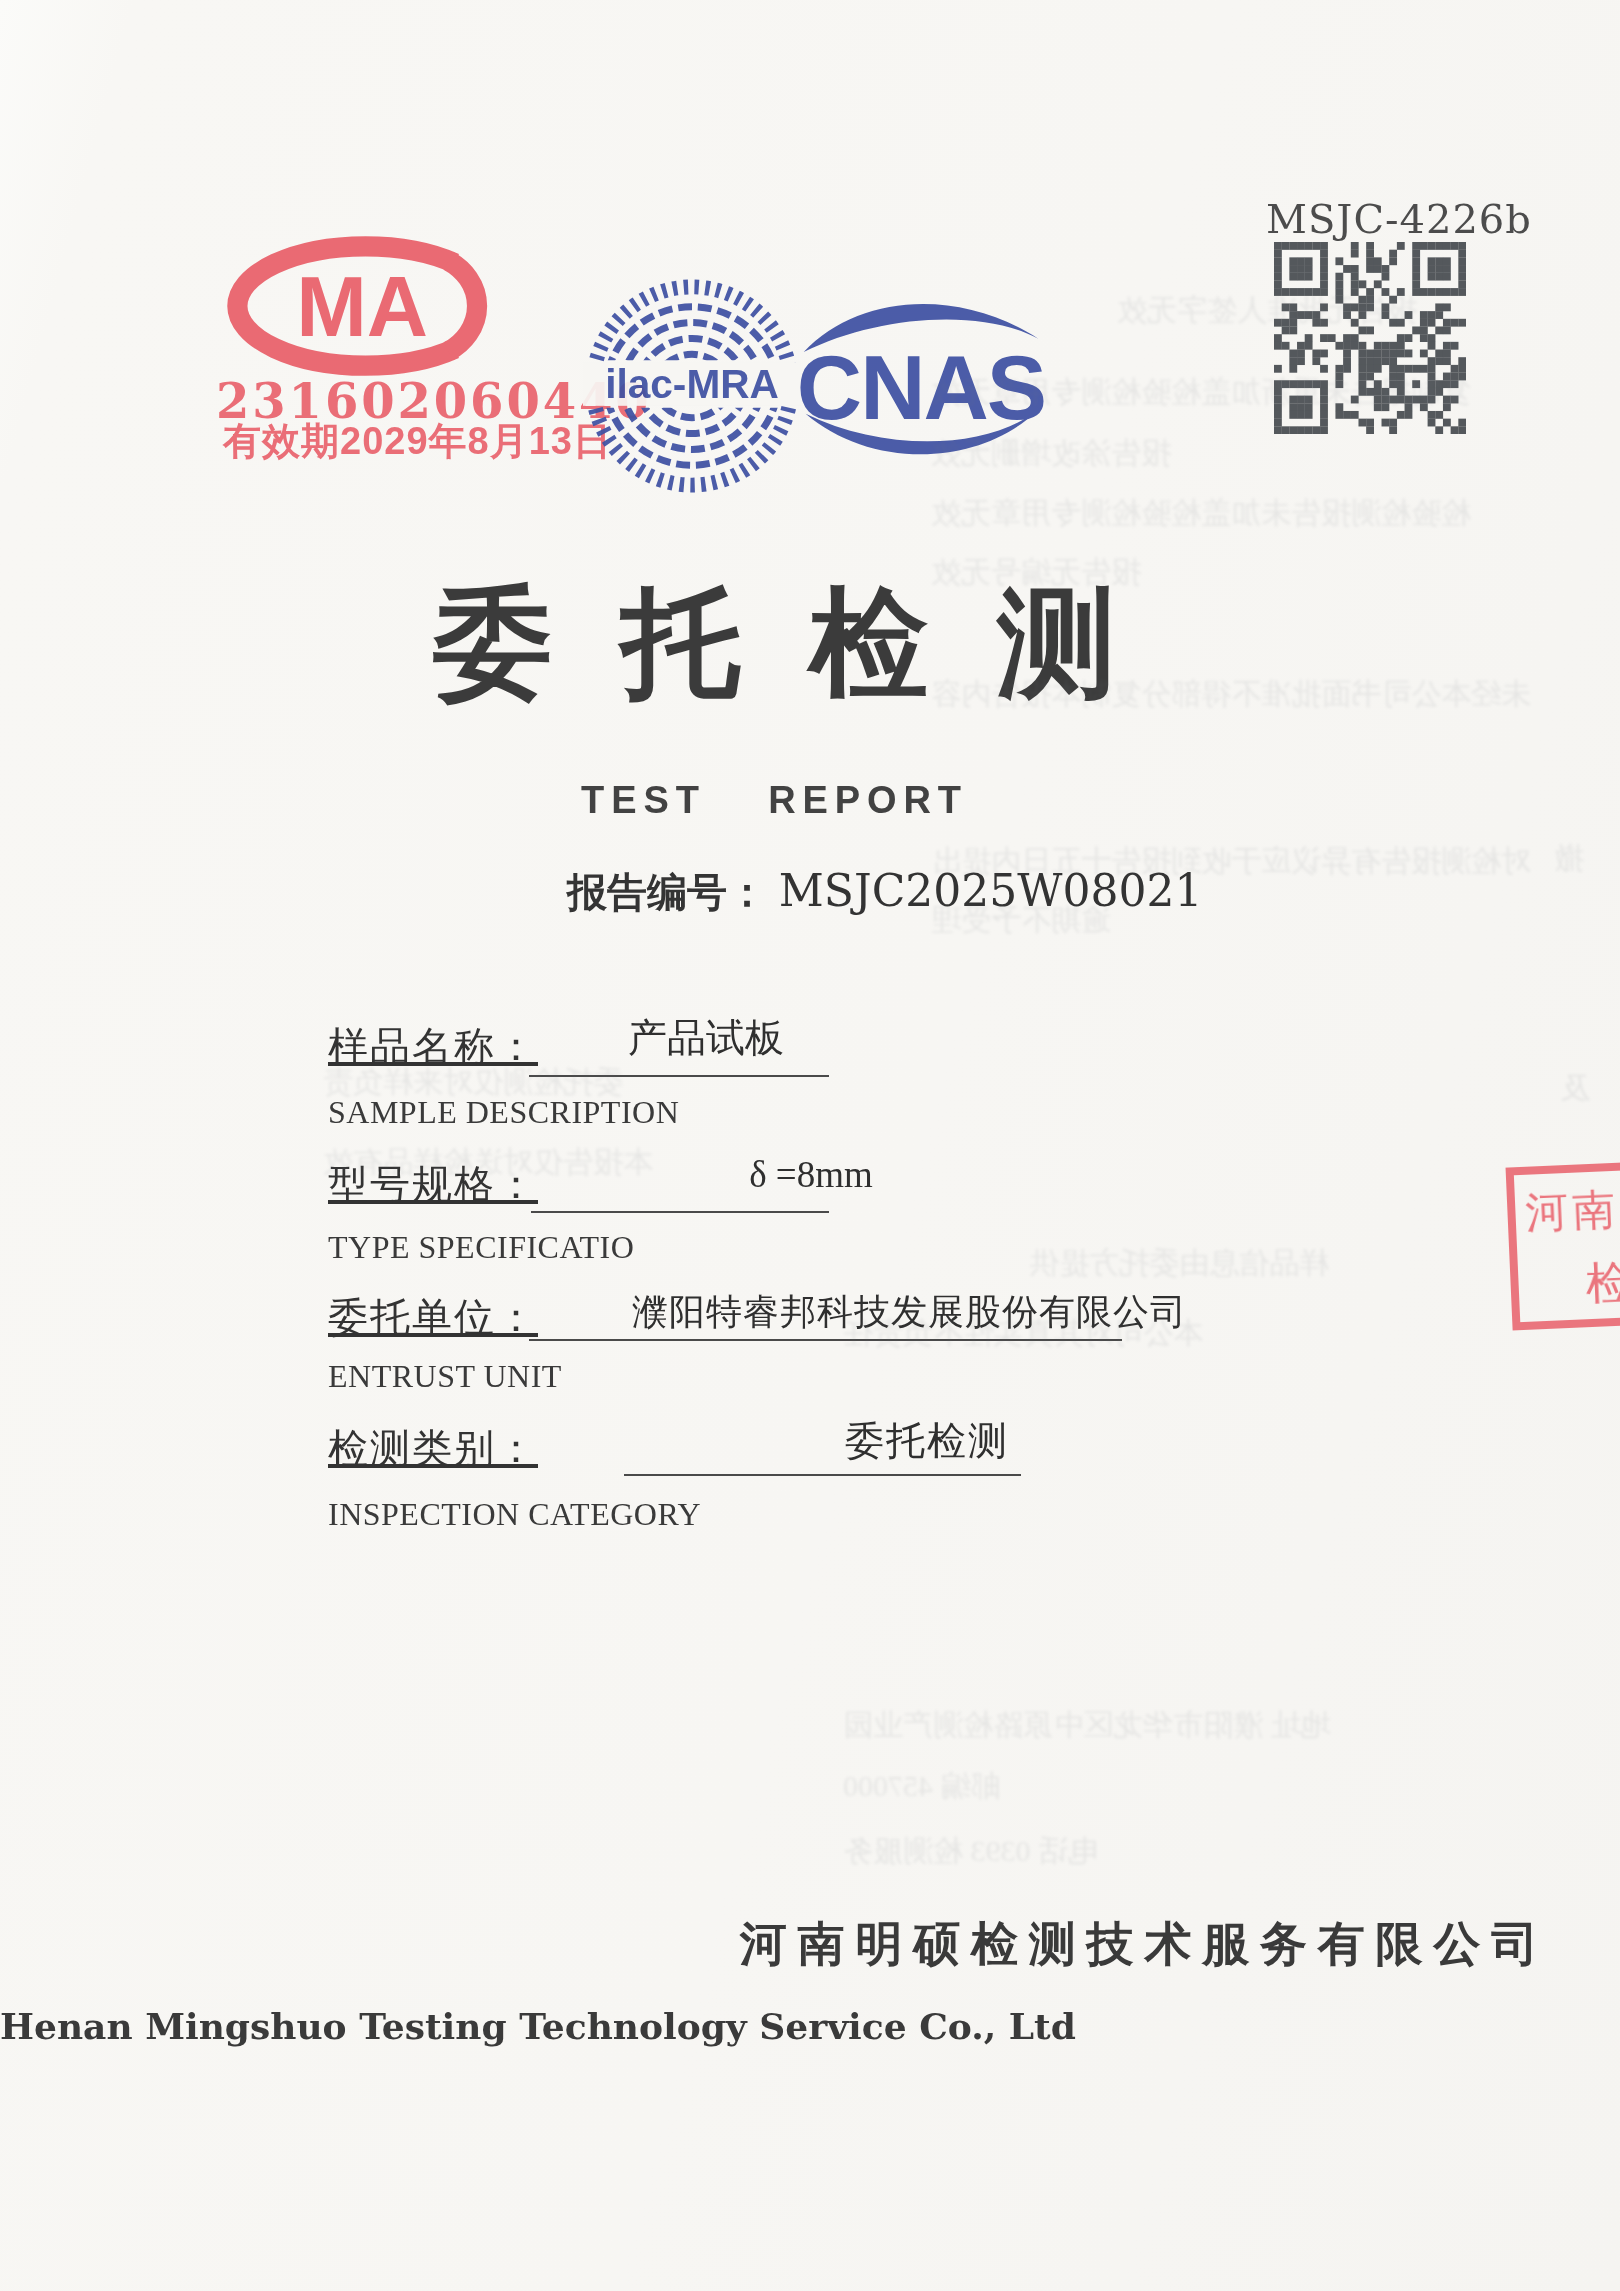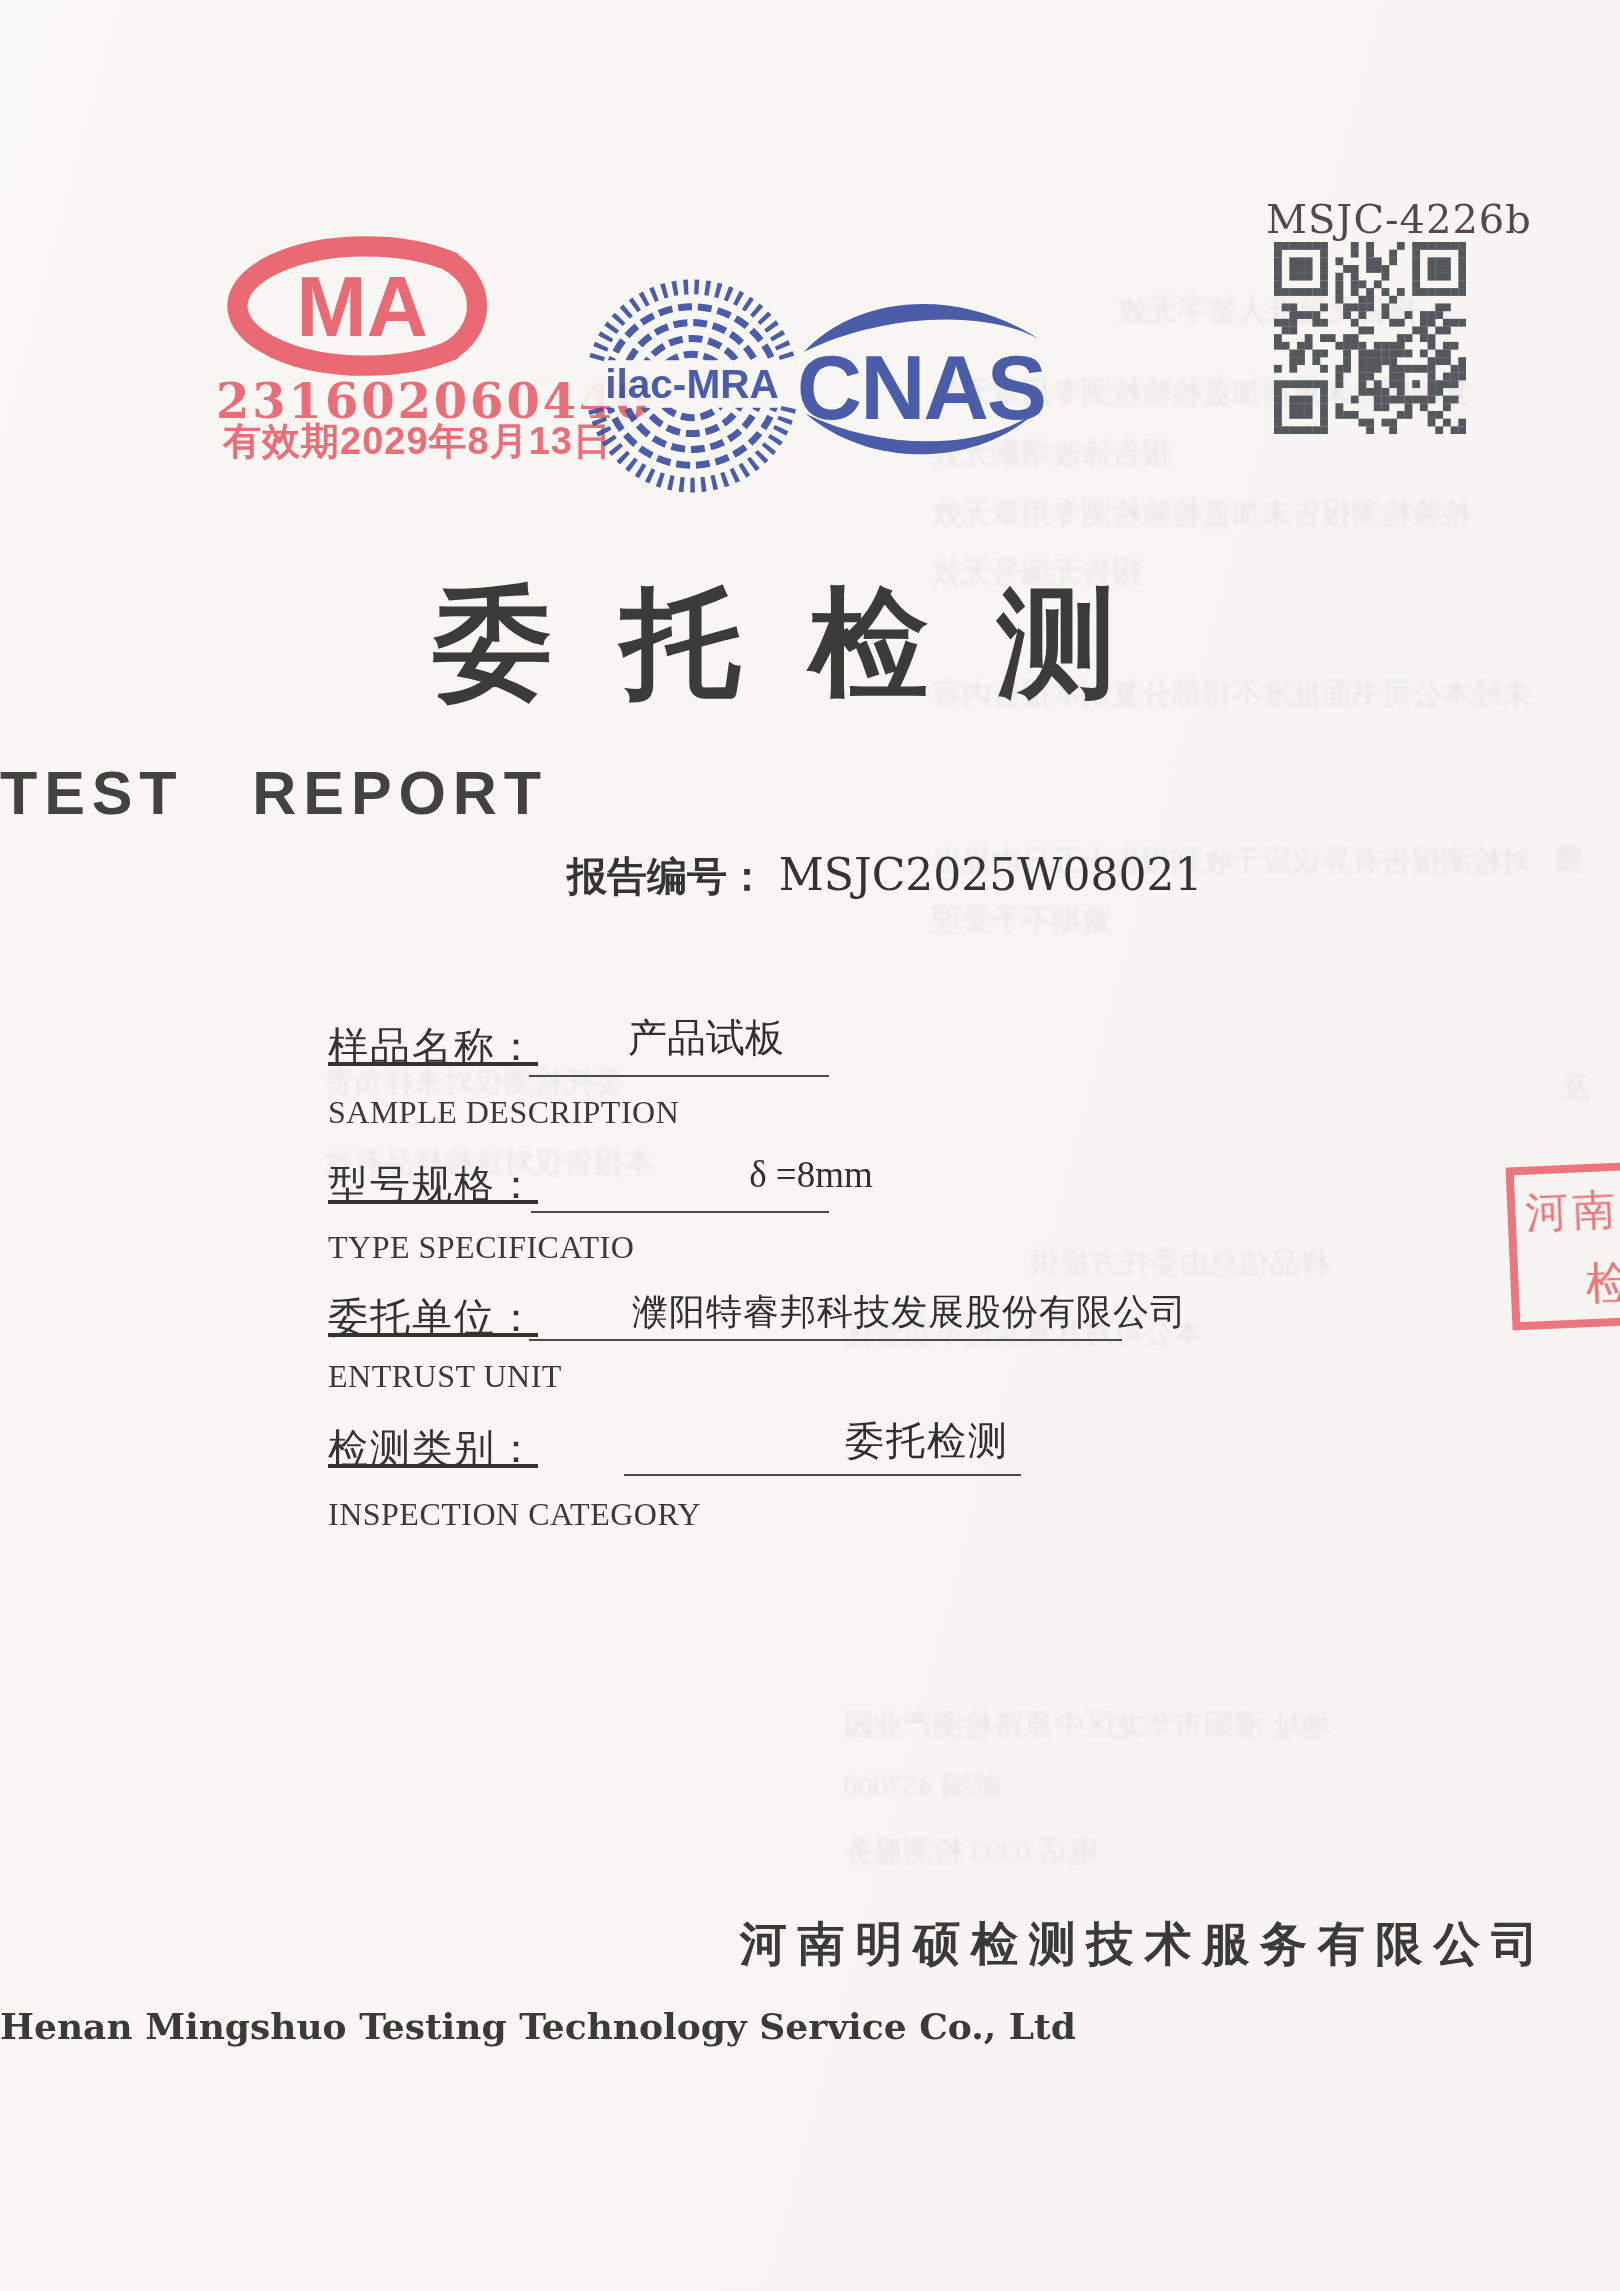--- a/index.html
+++ b/index.html
@@ -52,29 +52,29 @@
     letter-spacing:1px;white-space:nowrap;
   }
   #qr{position:absolute;left:1274px;top:242px;width:192px;height:192px;}
   
   .title-zh{
     position:absolute;left:0;top:564px;width:1549px;text-align:center;
     font-size:119px;font-weight:bold;color:#3b3b3b;
   }
   .title-zh span{letter-spacing:0.58em;margin-right:-0.58em;}
   .title-en{
-    position:absolute;left:0;top:758px;width:1549px;
+    position:absolute;left:0;top:779px;width:1549px;text-align:center;
     font-family:"Liberation Sans", sans-serif;font-weight:bold;
-    font-size:61px;letter-spacing:6.9px;word-spacing:45px;color:#424242;
+    font-size:38px;letter-spacing:6.9px;word-spacing:45px;color:#424242;
   }
   .report-no{
     position:absolute;left:567px;top:849px;display:flex;align-items:baseline;gap:11.8px;white-space:nowrap;
   }
   .report-no .lbl{font-family:"Liberation Sans", sans-serif;font-weight:600;font-size:40px;color:#343434;}
-  .report-no .val{font-family:"DejaVu Serif", serif;font-size:44px;color:#333;}
+  .report-no .val{font-family:"DejaVu Serif", serif;font-size:44px;color:#333;margin-top:16px;}
   
   .f-label{position:absolute;left:328px;font-size:40px;color:#333;letter-spacing:2px;white-space:nowrap;text-decoration:underline;}
   .f-en{position:absolute;left:328px;font-size:32px;color:#3a3a3a;letter-spacing:0.5px;white-space:nowrap;font-family:"Liberation Serif", serif;}
   .f-line{position:absolute;height:2px;background:#4a4a4a;}
   .f-val{position:absolute;font-size:39px;color:#2f2f2f;white-space:nowrap;}
   
   .footer-zh{
     position:absolute;left:0;top:1913px;width:1549px;text-align:right;
     font-size:47px;font-weight:bold;letter-spacing:10.8px;color:#3a3a3a;
   }

